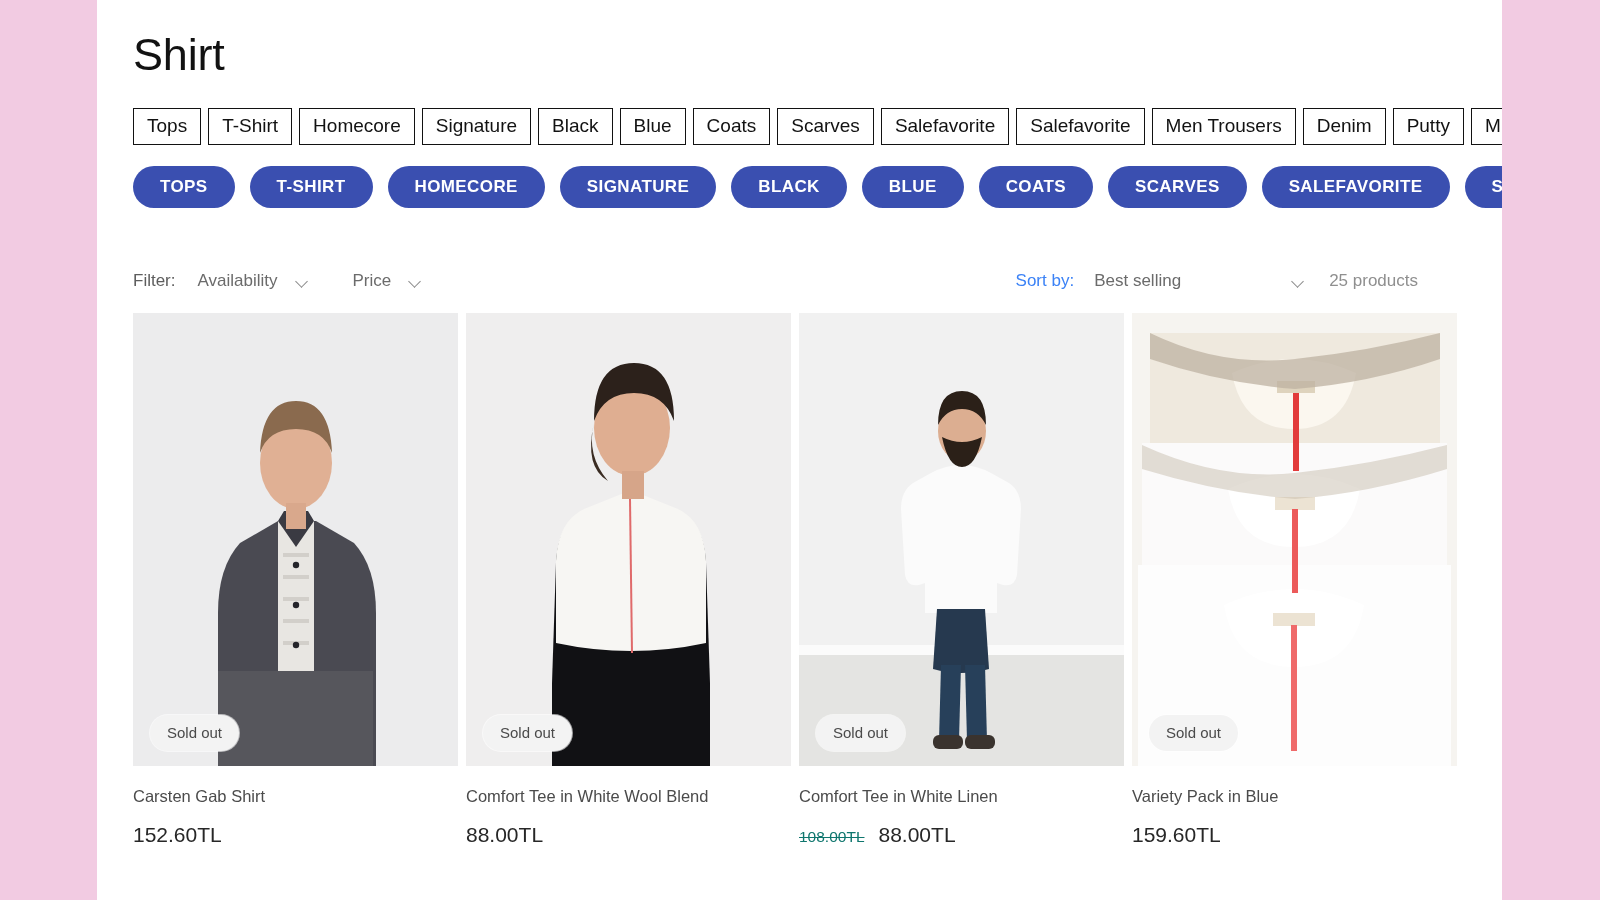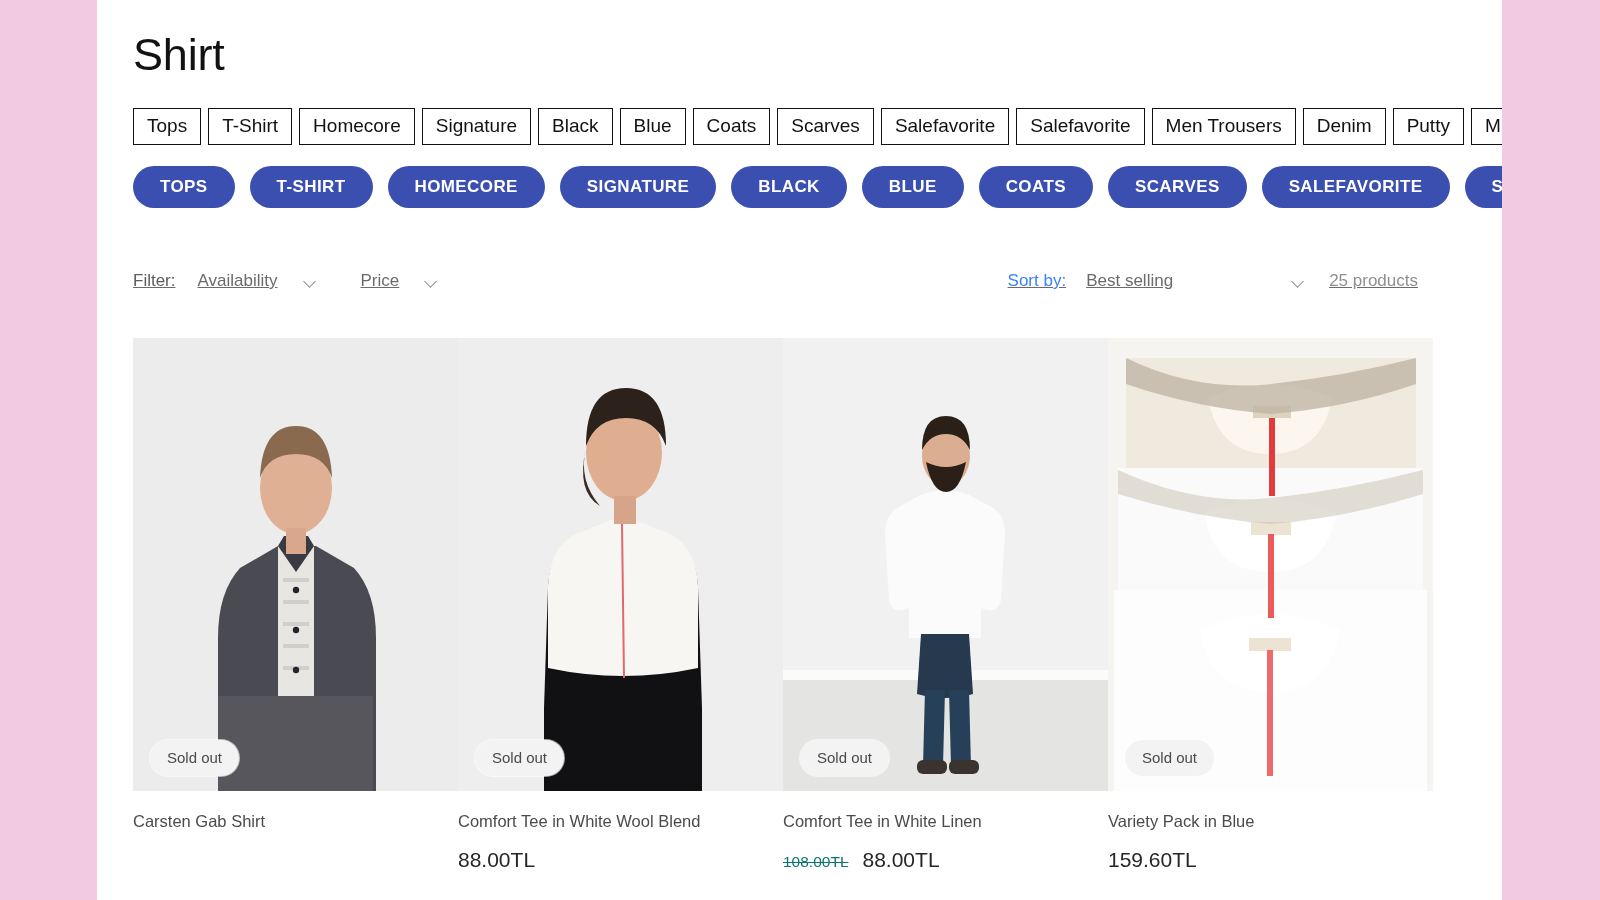--- a/index.html
+++ b/index.html
@@ -99,30 +99,29 @@
     height: 36px;
     display: flex;
     align-items: center;
     justify-content: space-between;
     font-size: 17px;
     color: #6b6b6b;
   }
   .facets-left, .facets-right {
     display: flex;
     align-items: flex-end;
-    text-decoration: underline;
   }
   .facets-label {
     color: #5d5d5d;
     margin-right: 22px;
   }
   .facet {
     display: inline-flex;
     align-items: center;
-    gap: 26px;
+    gap: 18px;
     margin-right: 44px;
     color: #6b6b6b;
     cursor: pointer;
   }
   .facet:last-child { margin-right: 0; }
   .chev {
     display: inline-block;
     width: 13px;
     height: 8px;
     position: relative;
@@ -145,22 +144,23 @@
   }
   .sort-chev { margin-right: 0; }
   .product-count {
     color: #8f8f8f;
     margin-left: 24px;
     white-space: nowrap;
   }
 
   
   .grid {
-    margin-top: 39px;
-    display: flex;
+    margin-top: 14px;
+    display: flex;
+    gap: 8px;
     width: 1405px;
   }
   .card {
     flex: 0 0 325px;
     width: 325px;
     position: relative;
   }
   .card-media {
     position: relative;
     width: 325px;
@@ -288,20 +288,23 @@
               <ellipse cx="163" cy="150" rx="36" ry="46" fill="#e0b094"></ellipse>
               <path d="M127 140 q2-52 36-52 q34 0 36 52 q-8-24-36-24 q-28 0-36 24 Z" fill="#8a6a4e"></path>
               <rect x="153" y="190" width="20" height="26" fill="#d9a88c"></rect>
               <circle cx="163" cy="252" r="3.2" fill="#24242a"></circle>
               <circle cx="163" cy="292" r="3.2" fill="#24242a"></circle>
               <circle cx="163" cy="332" r="3.2" fill="#24242a"></circle>
             </svg>
             <span class="badge-sold-out">Sold out</span>
           </div>
           <a class="card-title">Carsten Gab Shirt</a>
+          <div class="card-price">
+            <span class="price-now">152.60TL</span>
+          </div>
         </div>
         <div class="card">
           <div class="card-media">
             <svg viewBox="0 0 325 453" preserveAspectRatio="none">
               <rect x="0" y="0" width="325" height="453" fill="#efeeee"></rect>
               <path d="M86 453 V370 l4-120 q2-40 28-52 l40-16 h14 l40 16 q26 12 28 52 l4 120 V453 Z" fill="#111114"></path>
               <path d="M90 330 V248 q2-40 28-52 l40-16 h14 l40 16 q26 12 28 52 V330 q-75 16-150 0 Z" fill="#f7f6f3"></path>
               <line x1="164" y1="186" x2="166" y2="340" stroke="#e06a6a" stroke-width="2"></line>
               <ellipse cx="166" cy="115" rx="38" ry="48" fill="#dfae91"></ellipse>
               <path d="M128 108 q0-58 40-58 q40 0 40 58 q-10-28-40-28 q-30 0-40 28 Z" fill="#2c211b"></path>

